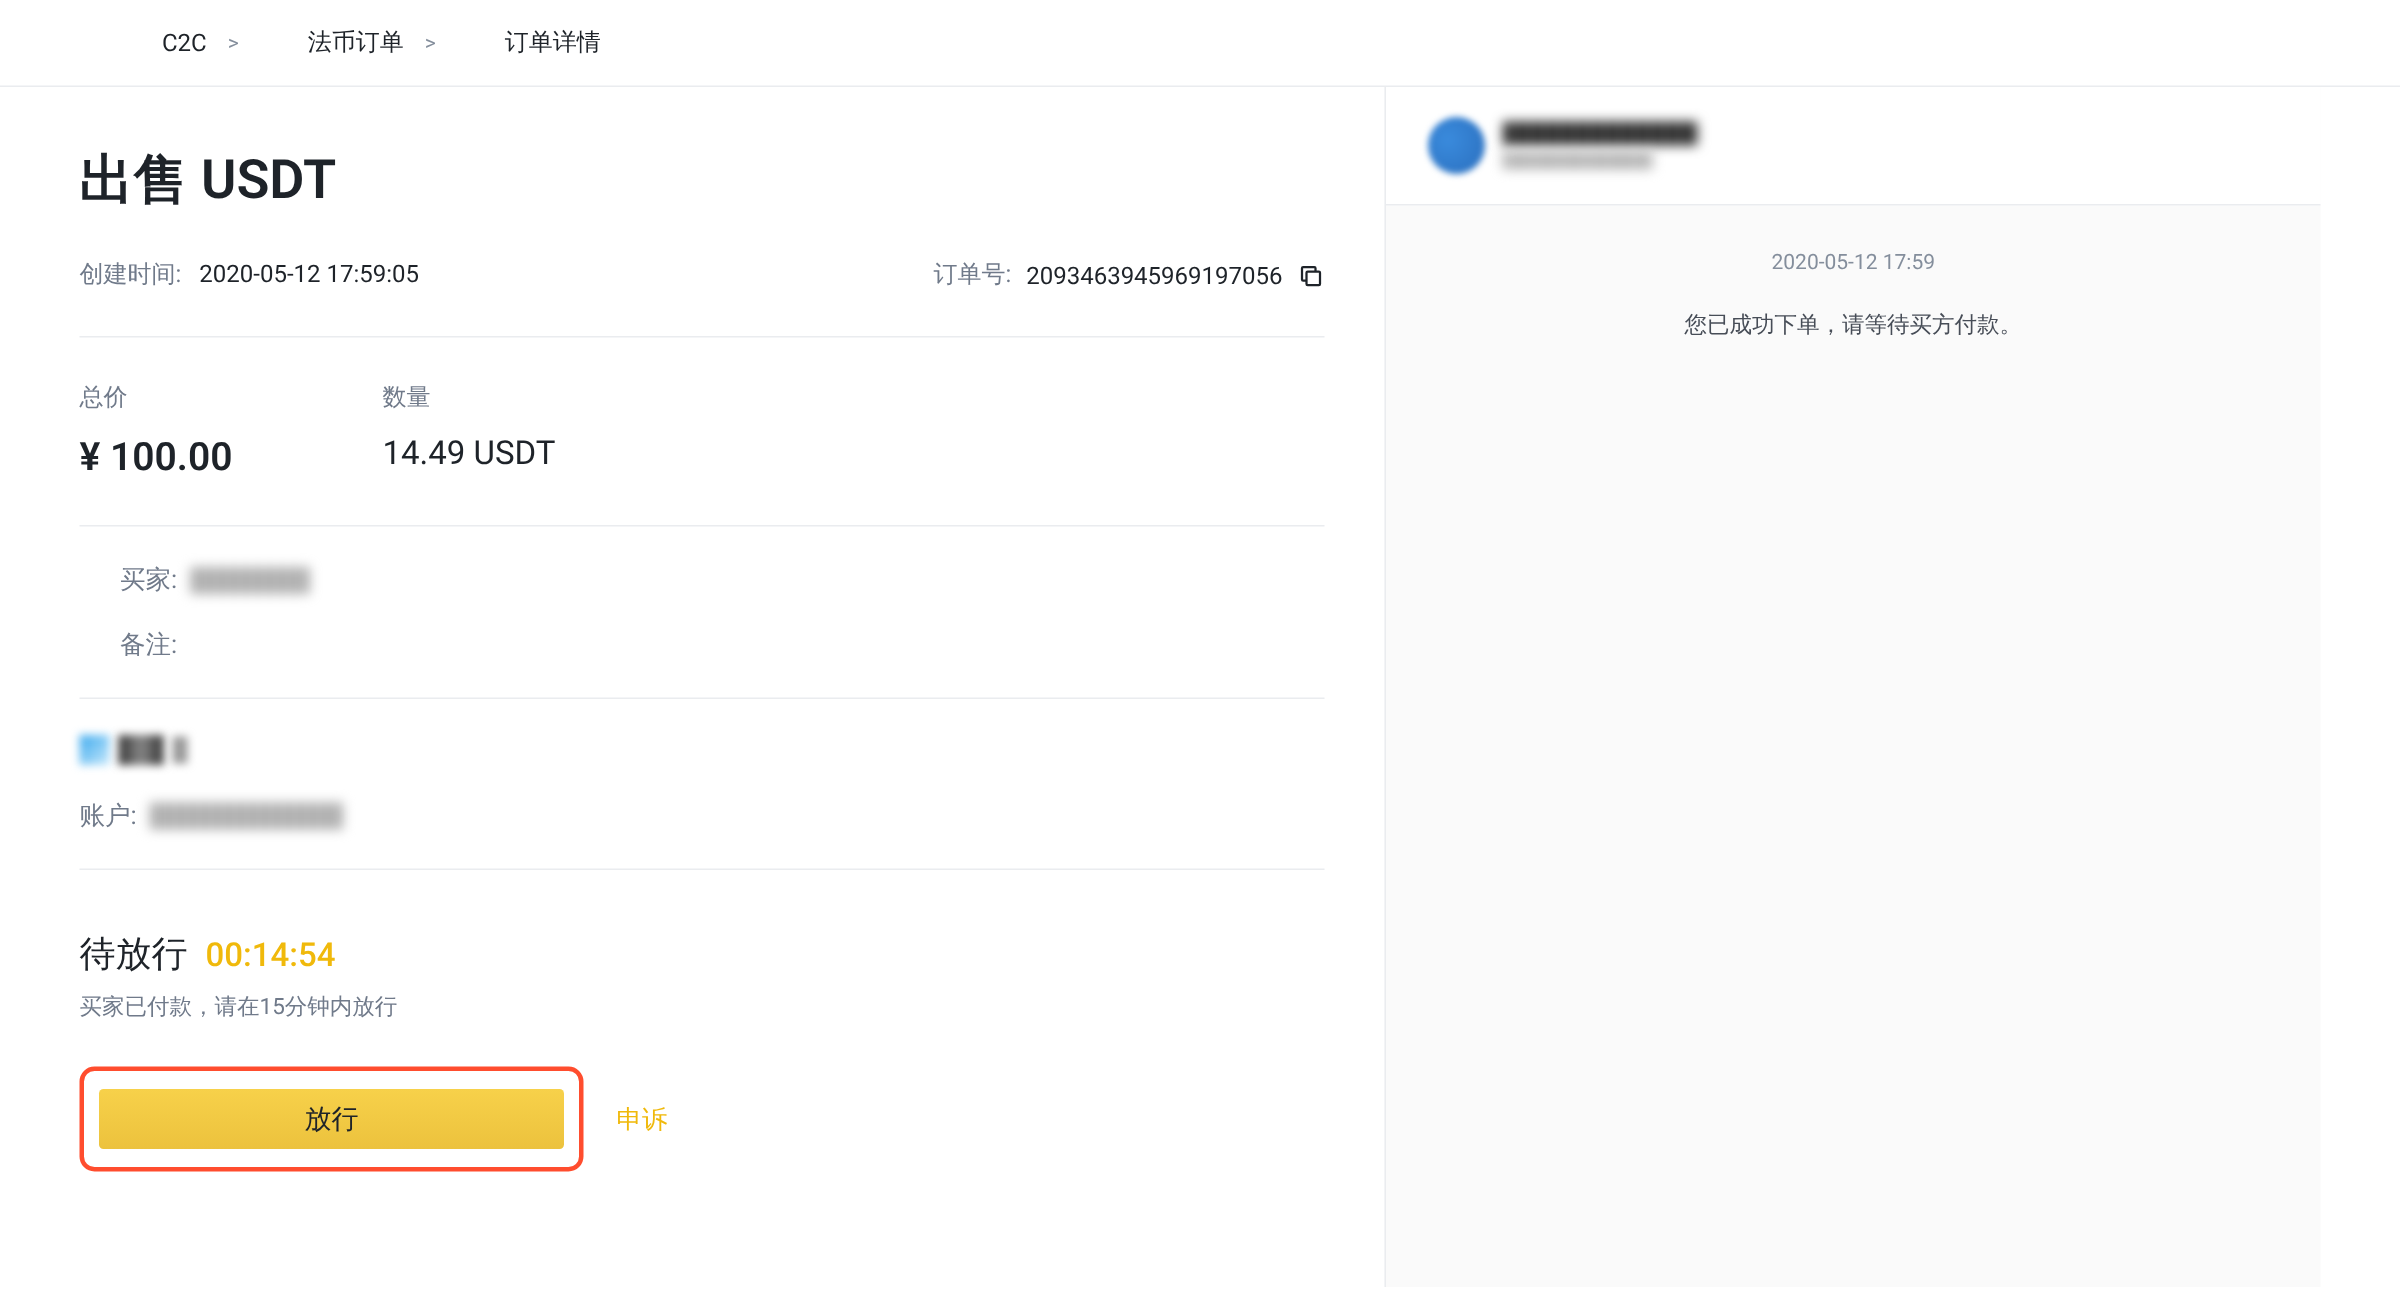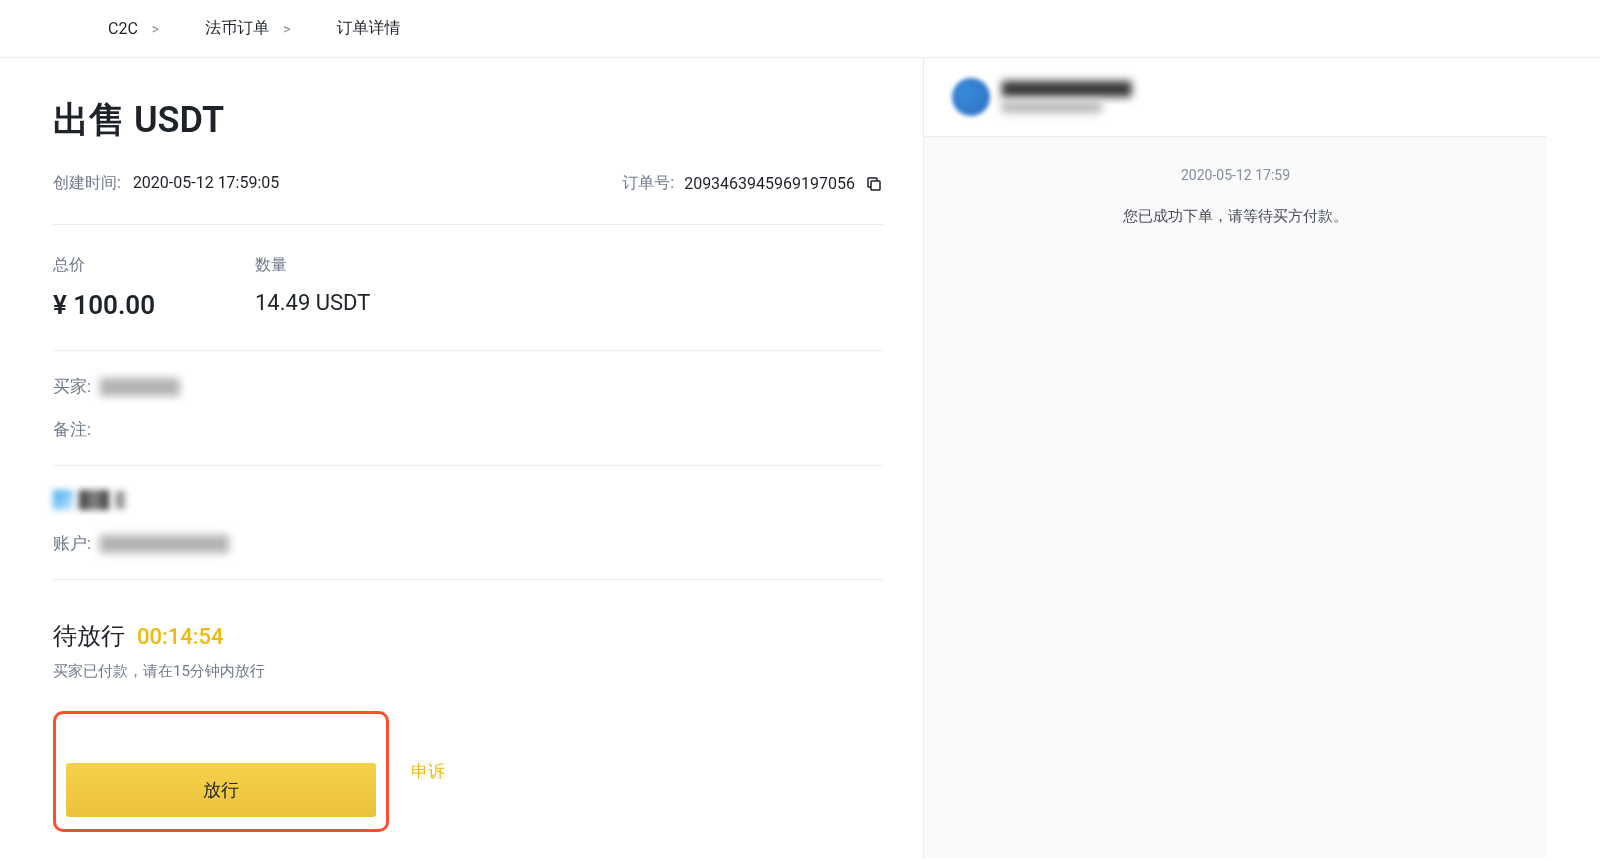--- a/index.html
+++ b/index.html
@@ -107,20 +107,21 @@
       padding: 24px 0;
       border-bottom: 1px solid #eaecef;
     }
     .info-row {
       display: flex;
       align-items: center;
       gap: 8px;
       font-size: 17px;
       color: #707a8a;
       margin-bottom: 20px;
+      margin-left: 27px;
     }
     .info-row:last-child {
       margin-bottom: 0;
     }
     .pixelated {
       display: inline-block;
       filter: blur(4px);
       background: repeating-linear-gradient(90deg, #ccc, #ccc 4px, #999 4px, #999 8px);
       height: 18px;
       vertical-align: middle;
@@ -189,27 +190,26 @@
     }
     .highlight-box {
       border: 3px solid #ff4d2e;
       border-radius: 10px;
       padding: 12px 10px;
     }
     .release-btn {
       background: linear-gradient(to bottom, #f7d14a, #ecc23d);
       border: none;
       width: 310px;
-      height: 54px;
+      height: 40px;
       font-size: 18px;
       color: #1e2329;
       cursor: pointer;
       border-radius: 3px;
       font-weight: 400;
-      margin-top: 37px;
     }
     .appeal-link {
       color: #f0b90b;
       font-size: 17px;
       cursor: pointer;
     }
     .right-panel {
       flex: 1;
       border-left: 1px solid #eaecef;
       background: #fafafa;

